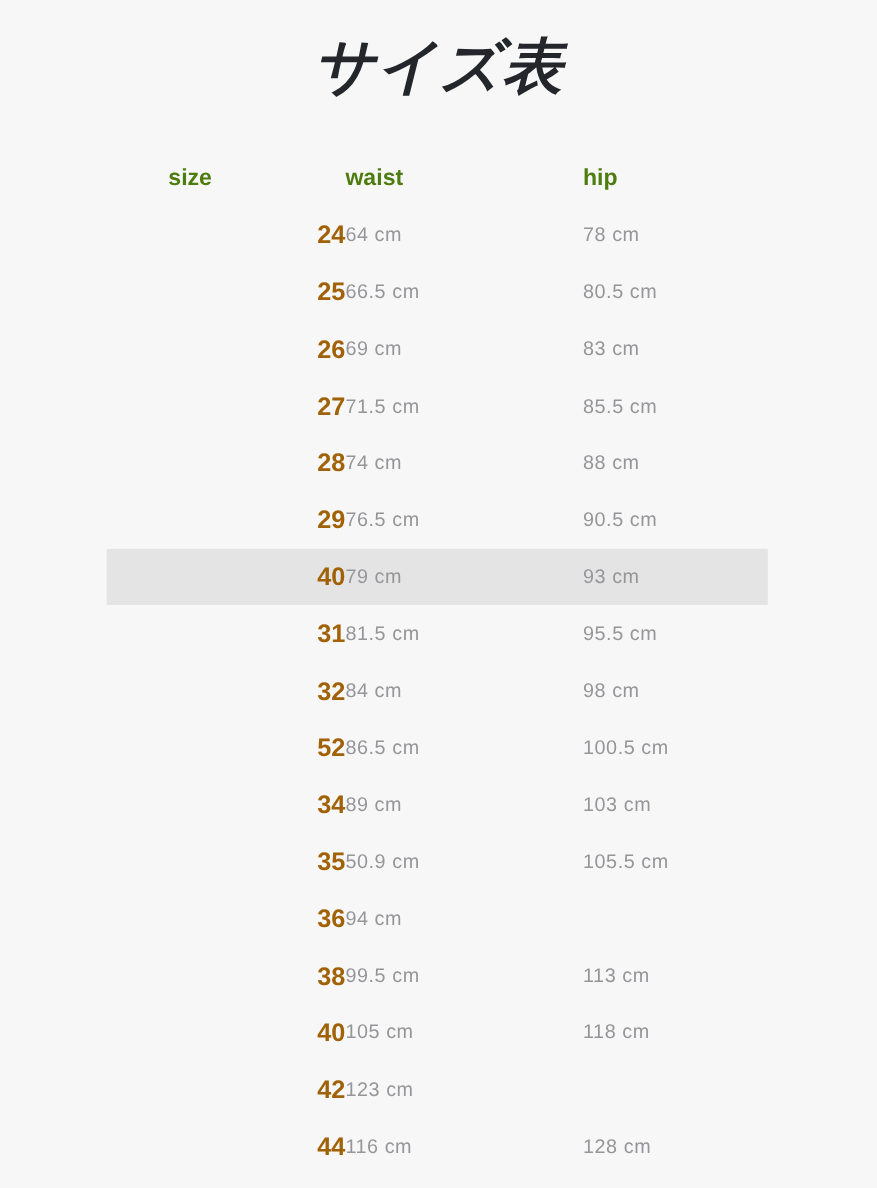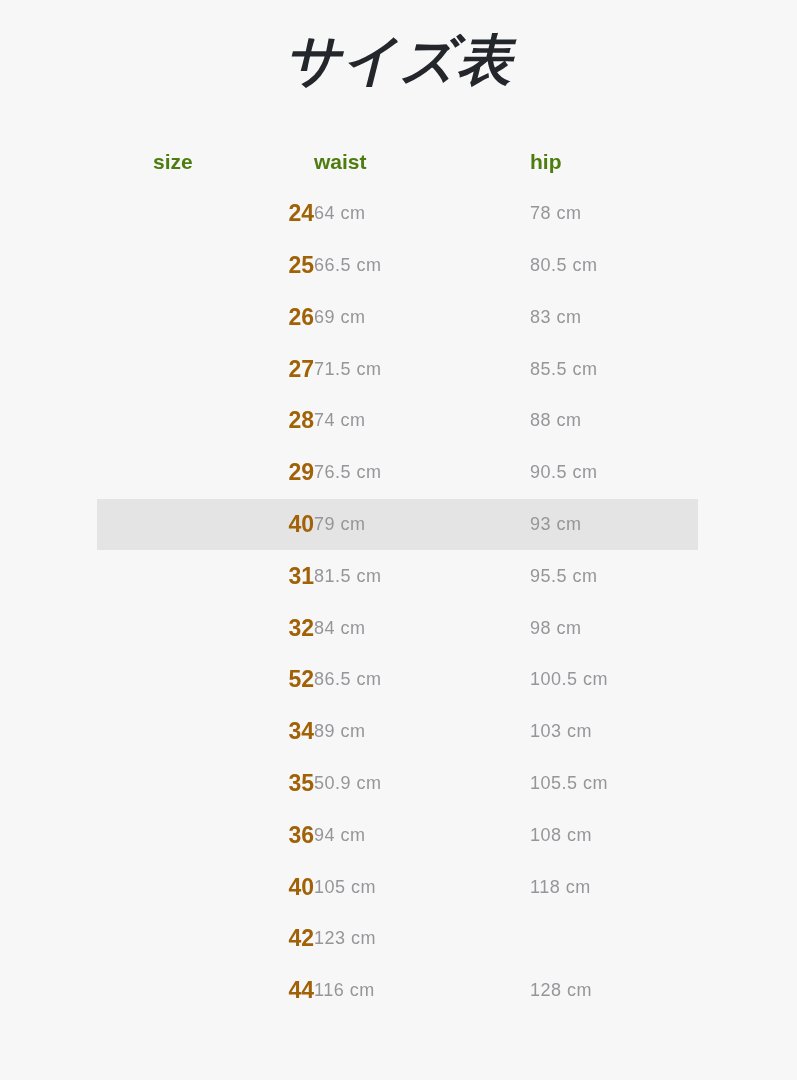--- a/index.html
+++ b/index.html
@@ -141,23 +141,27 @@
 
     <div class="row">
       <span class="cell-size">35</span>
       <span class="cell-waist">50.9 cm</span>
       <span class="cell-hip">105.5 cm</span>
     </div>
 
     <div class="row">
       <span class="cell-size">36</span>
       <span class="cell-waist">94 cm</span>
-      <span class="cell-hip">108 cm</span>
     </div>
 
+    <div class="row">
+      <span class="cell-size">38</span>
+      <span class="cell-waist">99.5 cm</span>
+      <span class="cell-hip">113 cm</span>
+    </div>
 
     <div class="row">
       <span class="cell-size">40</span>
       <span class="cell-waist">105 cm</span>
       <span class="cell-hip">118 cm</span>
     </div>
 
     <div class="row">
       <span class="cell-size">42</span>
       <span class="cell-hip">123 cm</span>

